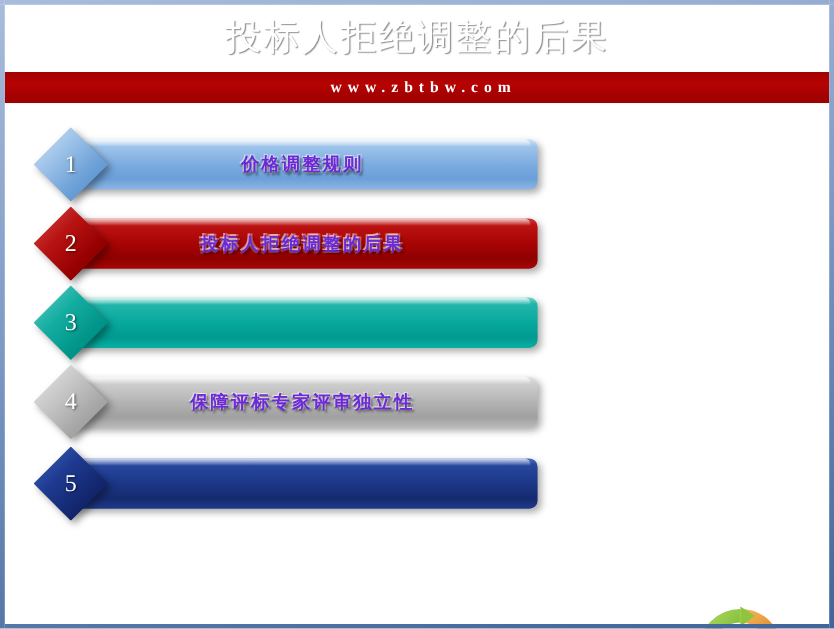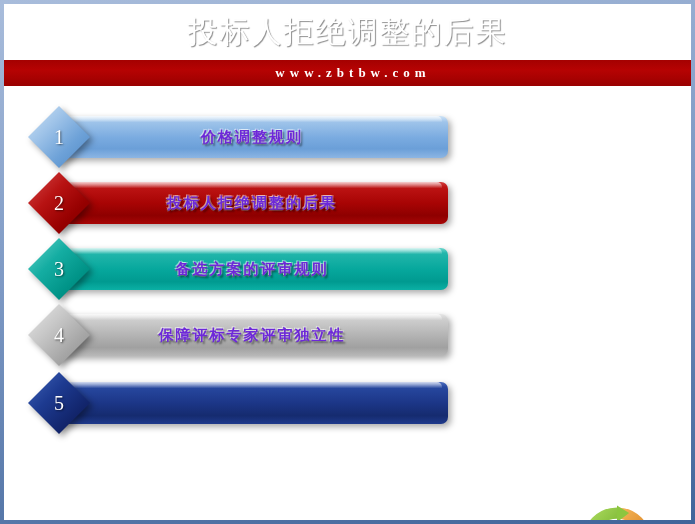--- a/index.html
+++ b/index.html
@@ -229,21 +229,20 @@
       <div class="diamond-num">2</div>
       <div class="bar-label">投标人拒绝调整的后果</div>
     </div>
 
     <div class="row c-teal" style="top:152px;">
       <div class="bar"></div>
       <div class="diamond-wrap">
         <div class="diamond"></div>
       </div>
       <div class="diamond-num">3</div>
-      <div class="bar-label">备选方案的评审规则</div>
     </div>
 
     <div class="row c-gray" style="top:218px;">
       <div class="bar"></div>
       <div class="diamond-wrap">
         <div class="diamond"></div>
       </div>
       <div class="diamond-num">4</div>
       <div class="bar-label">保障评标专家评审独立性</div>
     </div>

